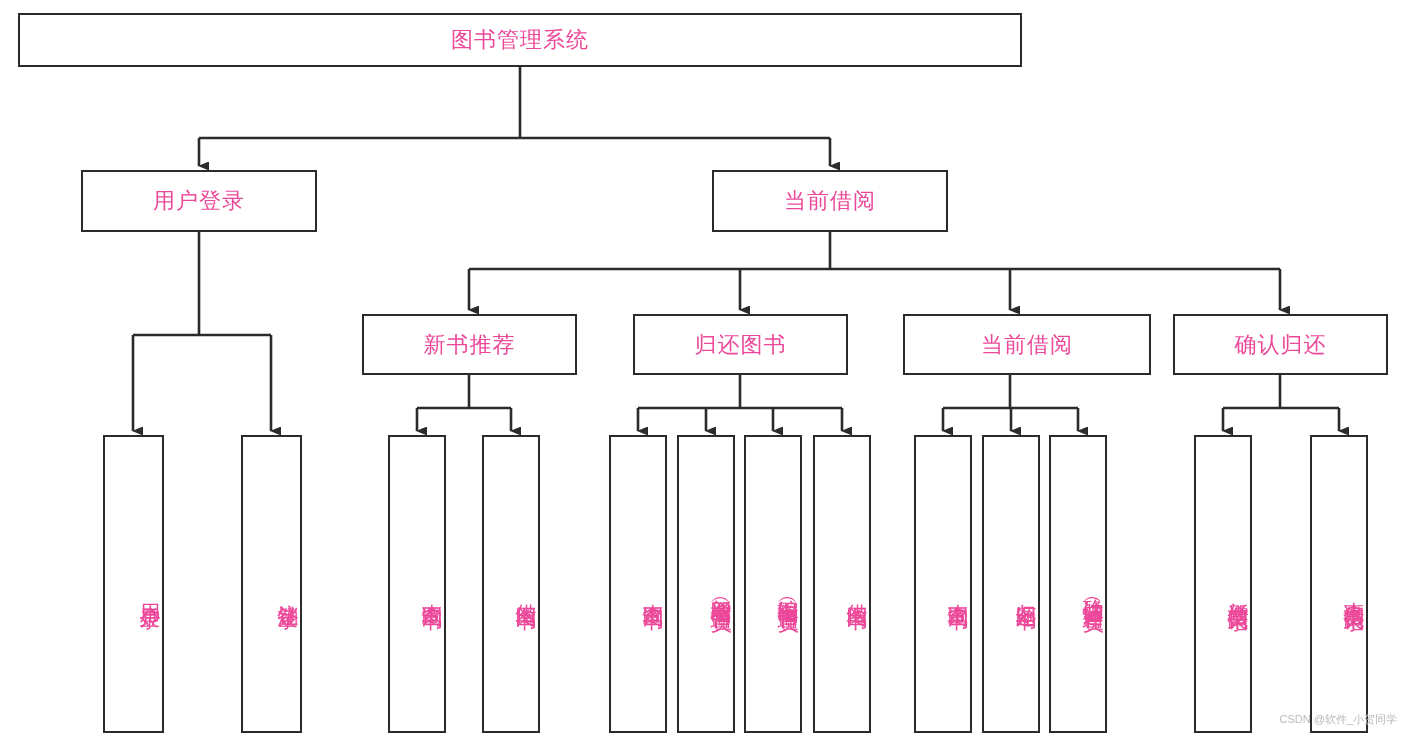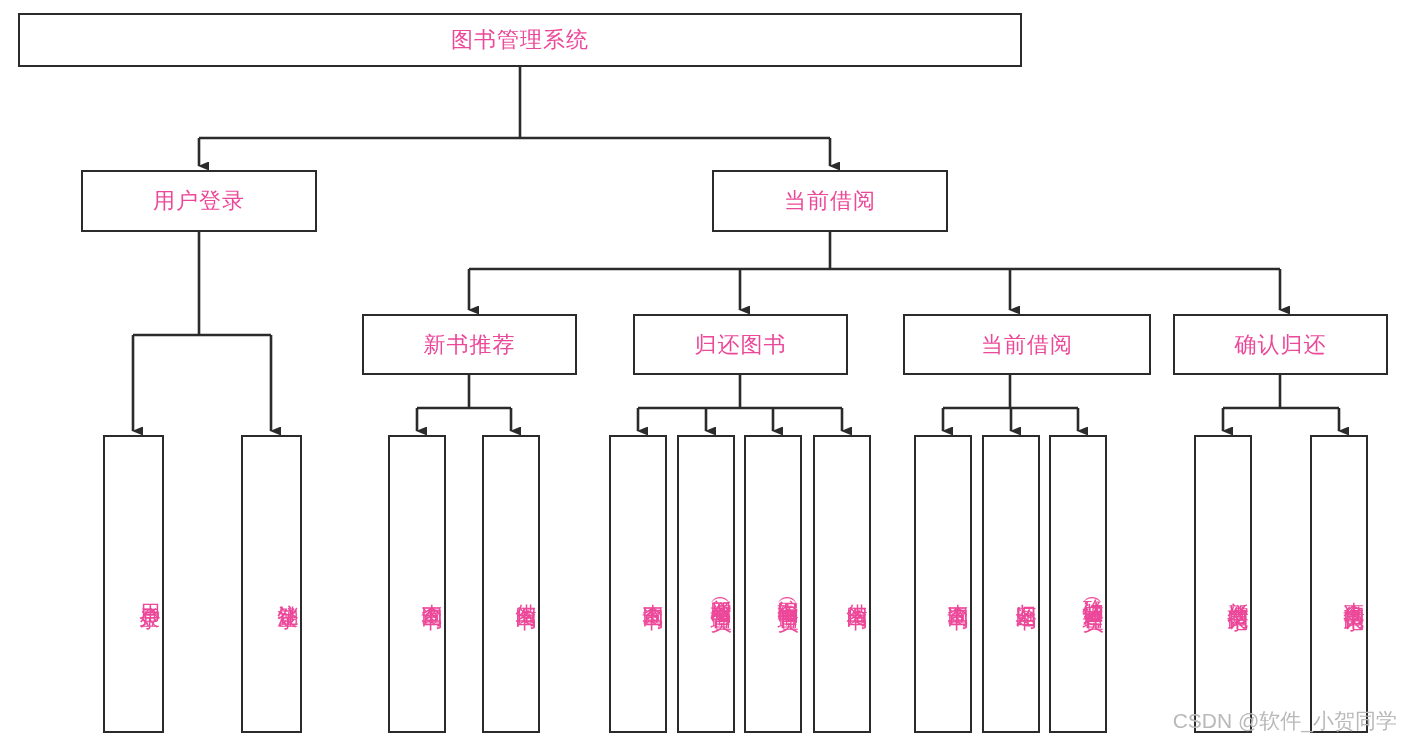--- a/index.html
+++ b/index.html
@@ -48,22 +48,22 @@
     justify-content: center;
   }
   .node.vert .vtext {
     writing-mode: vertical-rl;
     text-orientation: upright;
     white-space: nowrap;
   }
   .watermark {
     position: absolute;
     right: 8px;
-    bottom: 12px;
-    font-size: 21px;
+    bottom: 20px;
+    font-size: 11px;
     color: #b9b9b9;
     font-family: "Liberation Sans", "DejaVu Sans", sans-serif;
     white-space: nowrap;
   }
 </style>
 </head>
 <body>
 
 <div id="canvas">
 

